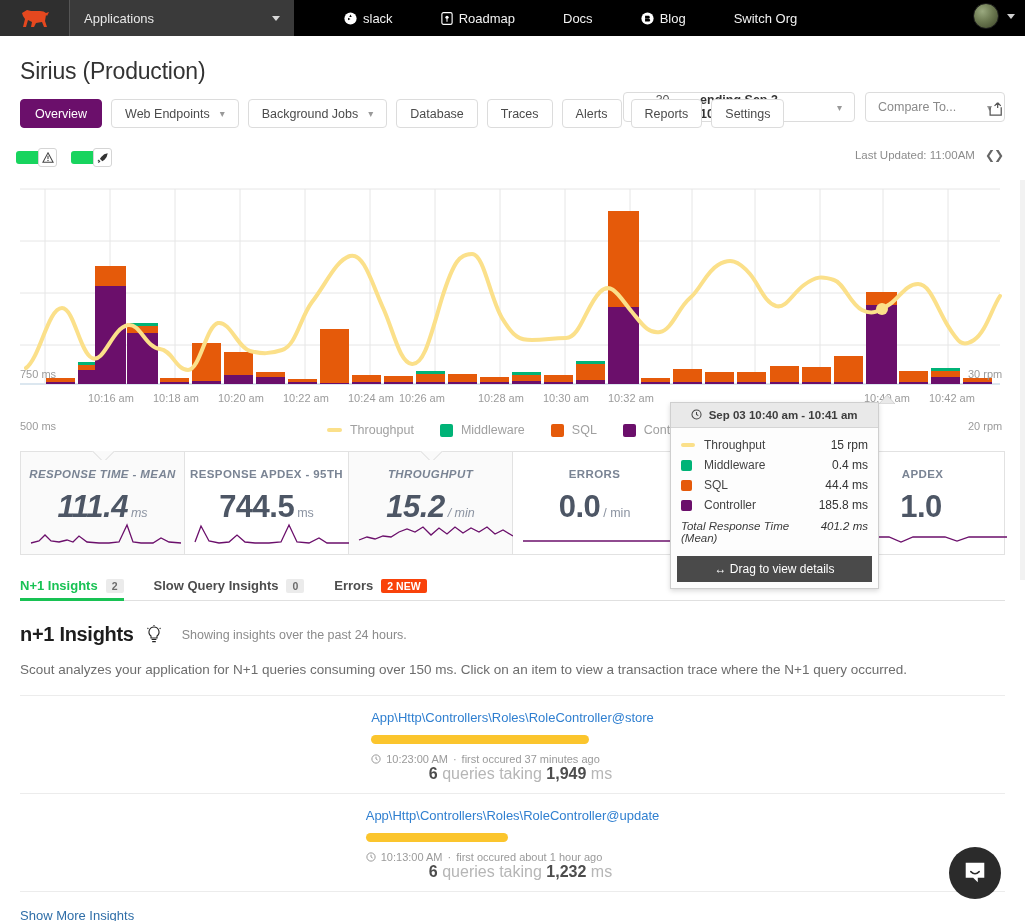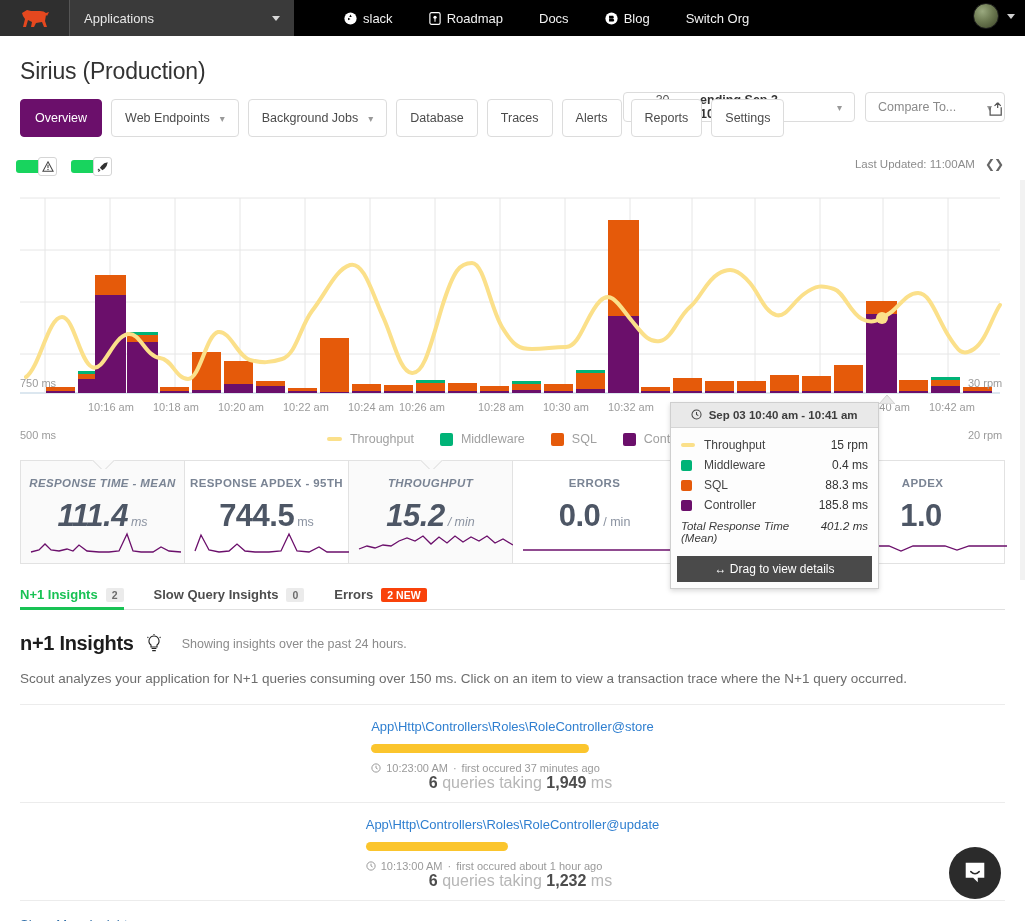--- a/index.html
+++ b/index.html
@@ -7,21 +7,21 @@
     width: 1025px; height: 921px;
     background: #ffffff;
     font-family: "Liberation Sans", sans-serif;
     overflow: hidden;
   }
   
   .topnav { height: 36px; background: #000000; display: flex; align-items: stretch; position: relative; }
   .logo-box { width: 70px; background: #2f2f2f; display: flex; align-items: center; justify-content: center; border-right: 1px solid #555; }
   .app-select { width: 224px; background: #3a3a3a; display: flex; align-items: center; justify-content: space-between;
                 padding: 0 14px; color: #e8e8e8; font-size: 13px; }
-  .nav-links { display: flex; align-items: center; gap: 0px; margin-left: 32px; }
+  .nav-links { display: flex; align-items: center; gap: 12px; margin-left: 32px; }
   .nav-link { color: #f2f2f2; font-size: 13px; display: flex; align-items: center; gap: 6px; padding: 0 18px; text-decoration: none; white-space: nowrap; }
   .avatar-wrap { position: absolute; right: 10px; top: 3px; display: flex; align-items: center; gap: 8px; }
   .avatar { width: 26px; height: 26px; border-radius: 50%;
             background: radial-gradient(circle at 35% 30%, #9aa97f 0%, #6d7a52 45%, #3c4428 100%);
             border: 1px solid #1c1c1c; }
   .caret { width: 0; height: 0; border-left: 4px solid transparent; border-right: 4px solid transparent; border-top: 5px solid #d8d8d8; }
   .caret.dark { border-top-color: #cfcfcf; }
 
   
   .page-head { padding: 22px 20px 0 20px; position: relative; }
@@ -29,21 +29,21 @@
   .range-row { position: absolute; right: 20px; top: 56px; display: flex; gap: 10px; }
   .pill { border: 1px solid #dcdcdc; border-radius: 4px; height: 30px; display: flex; align-items: center;
           gap: 8px; padding: 0 12px; font-size: 12.5px; color: #555; background: #fff; }
   .pill .sel-caret { margin-left: auto; color: #999; font-size: 10px; }
   .pill.range { width: 232px; }
   .pill.compare { width: 140px; color: #8a8a8a; }
   .pill b { color: #333; font-weight: bold; }
 
   
   .tabbar { display: flex; align-items: center; gap: 9px; padding: 14px 20px 0 20px; position: relative; }
-  .tbtn { height: 38px; border: 1px solid #dcdcdc; border-radius: 4px; background: #fff;
+  .tbtn { height: 29px; border: 1px solid #dcdcdc; border-radius: 4px; background: #fff;
           font-size: 12.5px; color: #4b4b4b; display: flex; align-items: center; gap: 10px; padding: 0 13px; white-space: nowrap; }
   .tbtn.active { background: #6b0f6b; border-color: #6b0f6b; color: #fff; padding: 0 14px; }
   .tbtn .sel-caret { color: #999; font-size: 10px; }
   .share-btn { position: absolute; right: 22px; top: 16px; color: #555; font-size: 16px; }
 
   
   .chart-wrap { margin-top: 18px; position: relative; height: 275px; }
   .toggles { position: absolute; left: 16px; top: 2px; display: flex; gap: 14px; z-index: 6; }
   .toggle { display: flex; align-items: center; }
   .toggle .sw { width: 26px; height: 13px; background: #18d45e; border-radius: 3px; }
@@ -490,21 +490,21 @@
       <span class="tt-val">15 rpm</span>
     </div>
     <div class="tt-row">
       <span class="tt-sq" style="background:#00b377"></span>
       <span class="tt-name">Middleware</span>
       <span class="tt-val">0.4 ms</span>
     </div>
     <div class="tt-row">
       <span class="tt-sq" style="background:#e55a0a"></span>
       <span class="tt-name">SQL</span>
-      <span class="tt-val">88.3 ms</span>
+      <span class="tt-val">44.4 ms</span>
     </div>
     <div class="tt-row">
       <span class="tt-sq" style="background:#6b0f6b"></span>
       <span class="tt-name">Controller</span>
       <span class="tt-val">185.8 ms</span>
     </div>
     <div class="tt-total">
       <span class="tt-name">Total Response Time (Mean)</span>
       <span class="tt-val">401.2 ms</span>
     </div>

